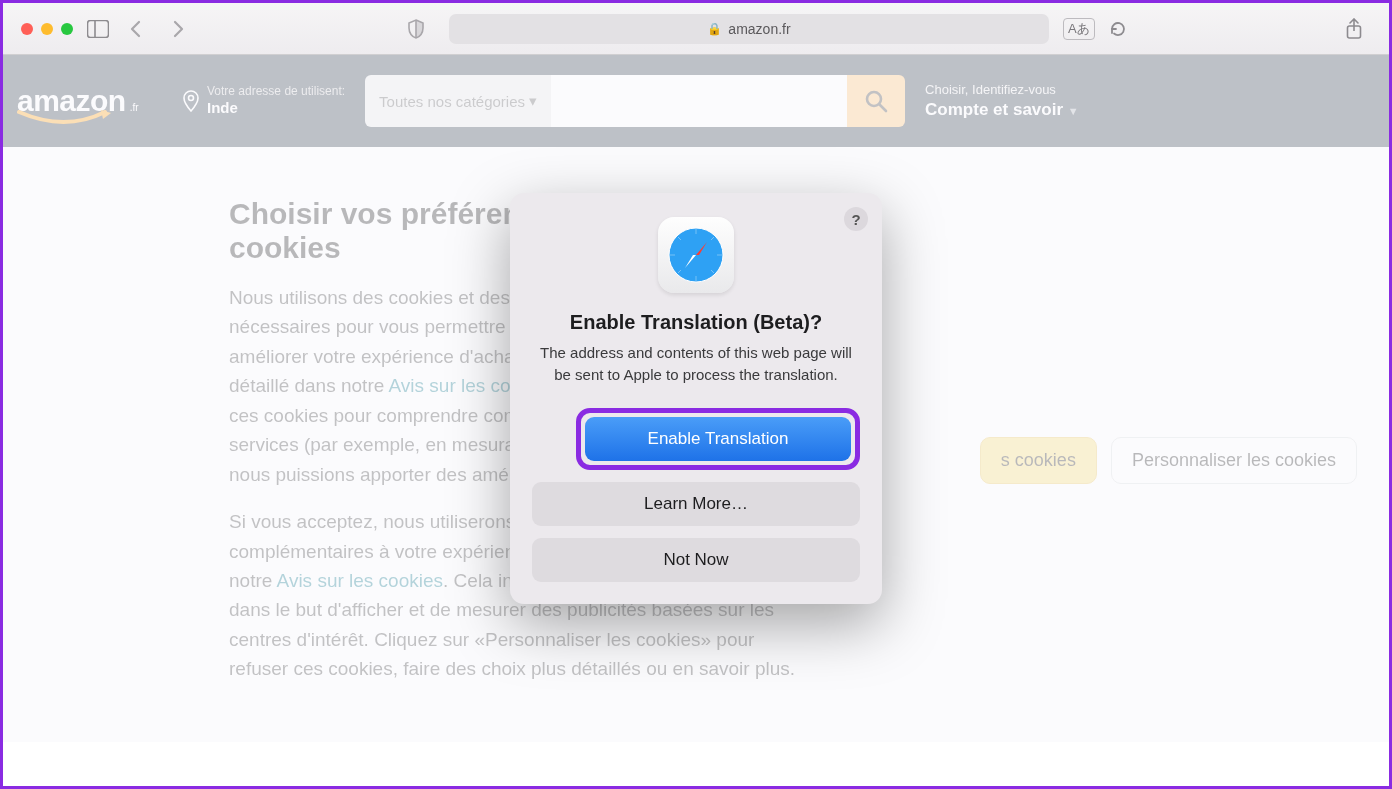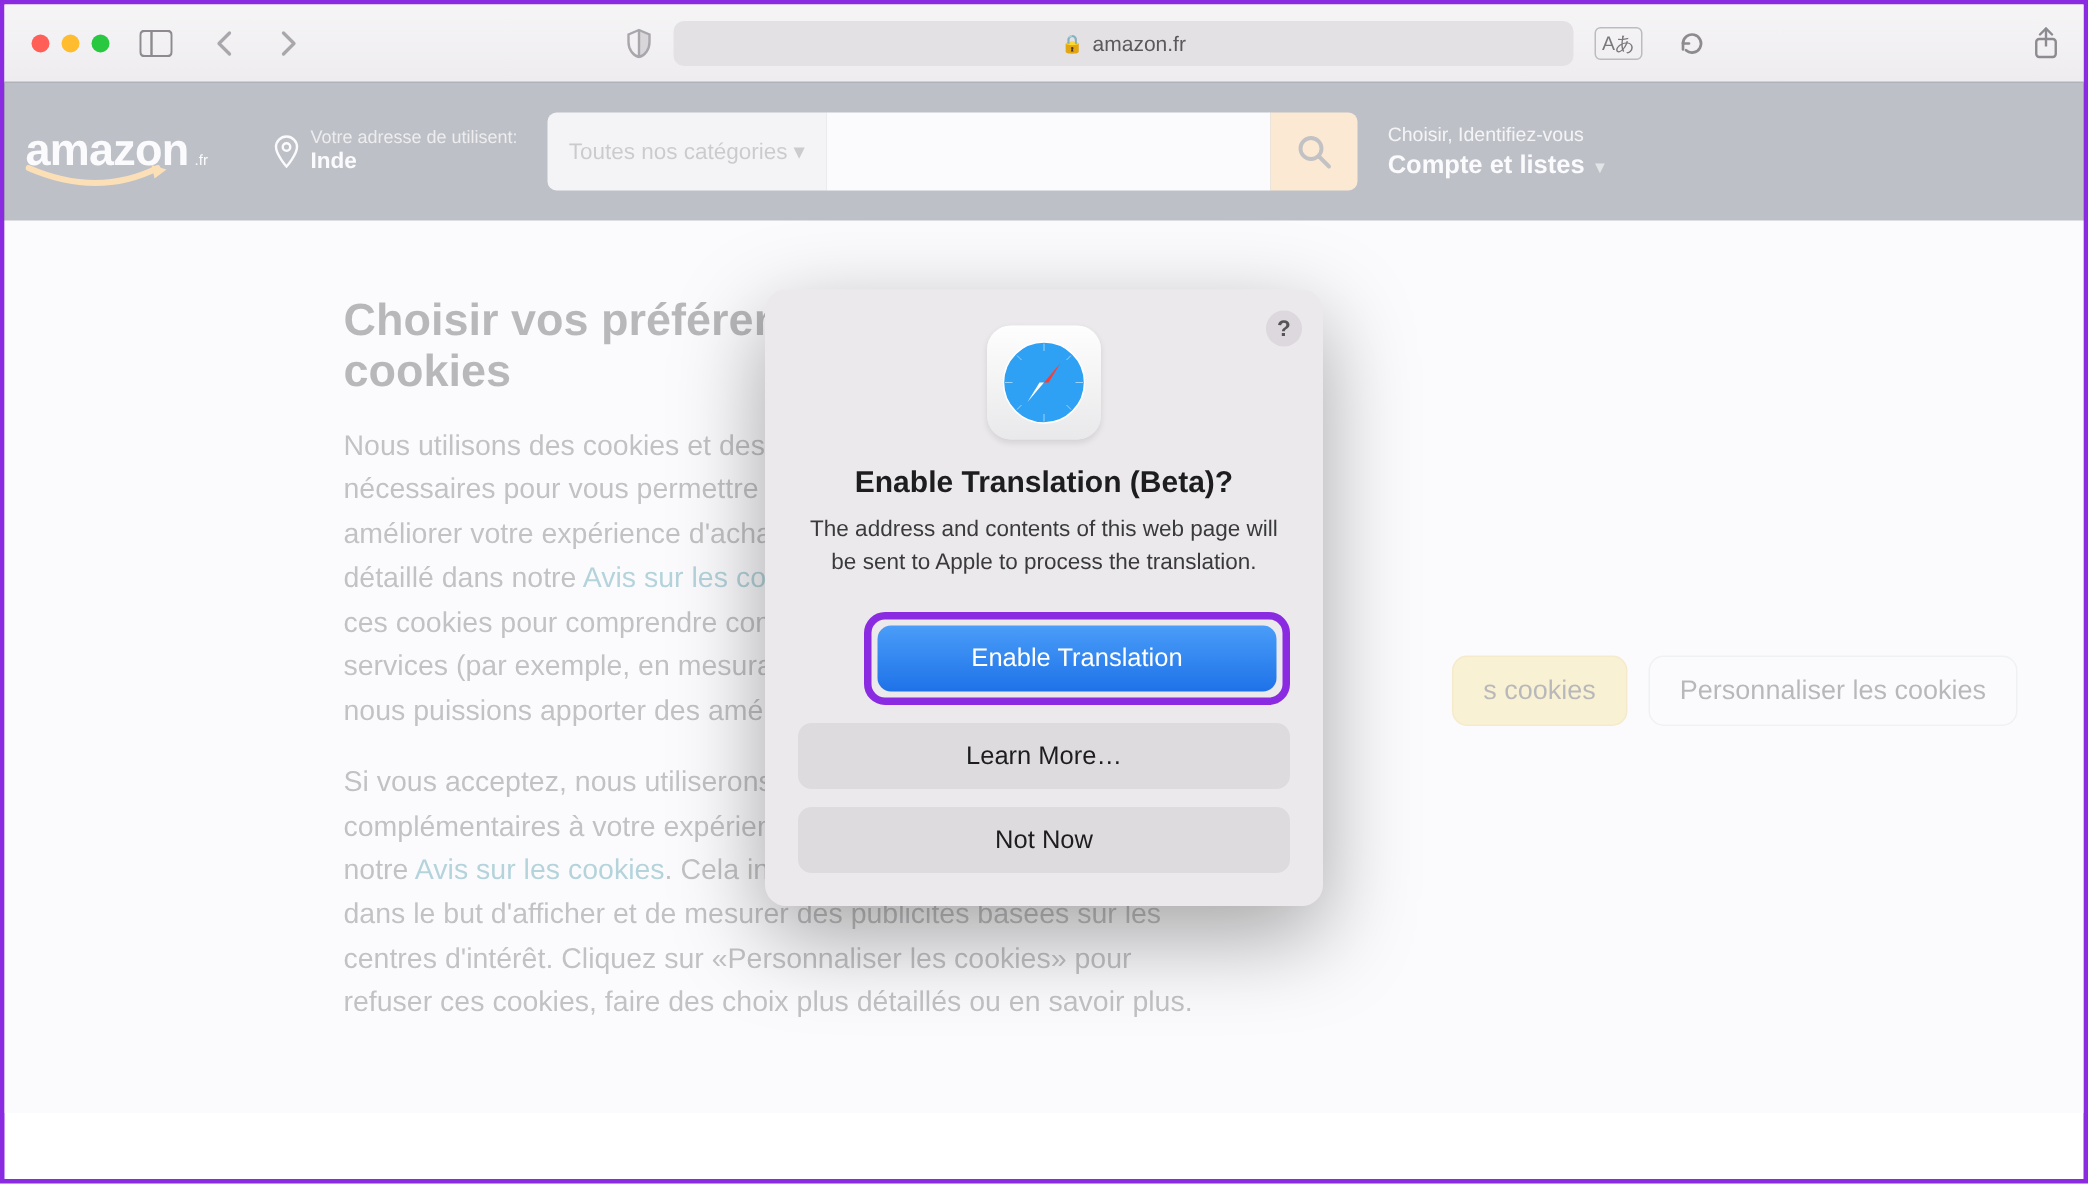--- a/index.html
+++ b/index.html
@@ -11,21 +11,21 @@
 }
 
 .toolbar {
   height: 52px; background: linear-gradient(#f6f5f6,#eeecef);
   border-bottom: 1px solid #d0cfd1; display: flex; align-items: center;
   padding: 0 12px; gap: 14px; position: relative;
 }
 .traffic { display: flex; gap: 8px; margin-left: 6px;}
 .dot { width: 12px; height: 12px; border-radius: 50%; }
 .red { background:#ff5f57; } .yellow { background:#febc2e; } .green { background:#28c840; }
-.tb-icon { width: 28px; height: 28px; display:flex;align-items:center;justify-content:flex-end;color:#888;}
+.tb-icon { width: 28px; height: 28px; display:flex;align-items:center;justify-content:flex-start;color:#888;}
 .url-bar { flex:0 0 600px; height:30px; margin:0 auto; background:#e3e1e4; border-radius:7px;
   display:flex; align-items:center; justify-content:center; gap:6px; color:#5b595c; font-size:14px;}
 .lock { font-size:12px; }
 .page-dim { position:absolute; top:0;left:0;right:0;bottom:0; background:rgba(250,250,252,0.72); }
 
 
 .amz-header { height:92px; background:#232f3e; display:flex; align-items:center; color:#fff; padding:0 8px; gap:10px;}
 .amz-logo { width:160px; display:flex; align-items:baseline; gap:4px; padding-left:6px;}
 .amz-logo .word { font-size:30px; font-weight:700; letter-spacing:-0.5px;}
 .amz-logo .tld { font-size:10px; font-weight:400; }
@@ -39,21 +39,21 @@
 .search-input { flex:1; border:none; background:#fff; font-size:15px; padding:0 10px;}
 .search-btn { width:58px; background:#febd69; border:none; border-radius:0 6px 6px 0; display:flex;align-items:center;justify-content:center;}
 .nav-block { font-size:13px; color:#e7e7e7; line-height:1.25; padding:0 10px;}
 .nav-block b { color:#fff; font-size:17px;}
 
 
 .content { padding:50px 190px 40px 226px; color:#111; position:relative;}
 .content h1 { font-size:30px; font-weight:700; margin-bottom:18px; max-width:640px;}
 .content p { font-size:19px; color:#333; line-height:1.55; margin-bottom:18px; max-width:580px;}
 .content a.link { color:#007185; text-decoration:none;}
-.btn-row { position:absolute; right:44px; top:290px; display:flex; gap:14px;}
+.btn-row { position:absolute; right:32px; top:290px; display:flex; gap:14px;}
 .pill { padding:12px 20px; border-radius:10px; font-size:18px; border:1px solid #d5d9d9; background:#fff; color:#111;}
 .pill.accept { background:#f7d96a; border-color:#e8c14e;}
 
 
 .modal-wrap { position:absolute; inset:0; display:flex; align-items:flex-start; justify-content:center; padding-top:190px; pointer-events:none;}
 .modal { width:372px; background:#ece9ed; border-radius:14px; box-shadow:0 20px 60px rgba(0,0,0,.35); padding:24px 22px 22px; position:relative; pointer-events:auto;}
 .modal .help { position:absolute; top:14px; right:14px; width:24px;height:24px;border-radius:50%;background:#dcd8dd;color:#555;display:flex;align-items:center;justify-content:center;font-size:15px;font-weight:700;}
 .modal .icon-box { width:76px;height:76px;border-radius:16px;background:linear-gradient(#fefefe,#e9e9eb);margin:0 auto 18px;display:flex;align-items:center;justify-content:center;box-shadow:0 2px 4px rgba(0,0,0,.1);}
 .modal h2 { text-align:center; font-size:20px; font-weight:700; margin-bottom:8px; color:#1d1d1f;}
 .modal .desc { text-align:center; font-size:15px; color:#3a3a3c; line-height:1.45; margin-bottom:22px; padding:0 4px;}
@@ -154,21 +154,21 @@
       <input class="search-input" style="">
       <button class="search-btn">
         <svg width="26" height="26" viewBox="0 0 26 26">
             <circle cx="11" cy="11" r="7" fill="none" stroke="#333" stroke-width="2.6"></circle>
             <line x1="16.5" y1="16.5" x2="23" y2="23" stroke="#333" stroke-width="2.6" stroke-linecap="round"></line>
           </svg>
       </button>
     </div>
     <div class="nav-block">
       <div>Choisir, Identifiez-vous</div>
-      <b><span>Compte et listes</span> <span style="font-size:11px;color:#a7acb2;">▼</span></b>
+      <b><span>Compte et savoir</span> <span style="font-size:11px;color:#a7acb2;">▼</span></b>
     </div>
   </div>
 
   <div class="content">
     <h1>Choisir vos préférences en matière de cookies</h1>
     <p>
       <span>Nous utilisons des cookies et des outils similaires qui sont nécessaires pour vous permettre d'effectuer des achats, pour améliorer votre expérience d'achat et fournir nos services, comme détaillé dans notre </span><a class="link">Avis sur les cookies</a><span>. Nous utilisons également ces cookies pour comprendre comment les clients utilisent nos services (par exemple, en mesurant les visites sur le site) afin que nous puissions apporter des améliorations.</span>
     </p>
     <p>
       <span>Si vous acceptez, nous utiliserons également des cookies complémentaires à votre expérience d'achat, comme décrit dans notre </span><a class="link">Avis sur les cookies</a><span>. Cela inclut l'utilisation de </span><a class="link">cookies tiers</a><span> dans le but d'afficher et de mesurer des publicités basées sur les centres d'intérêt. Cliquez sur «Personnaliser les cookies» pour refuser ces cookies, faire des choix plus détaillés ou en savoir plus.</span>

